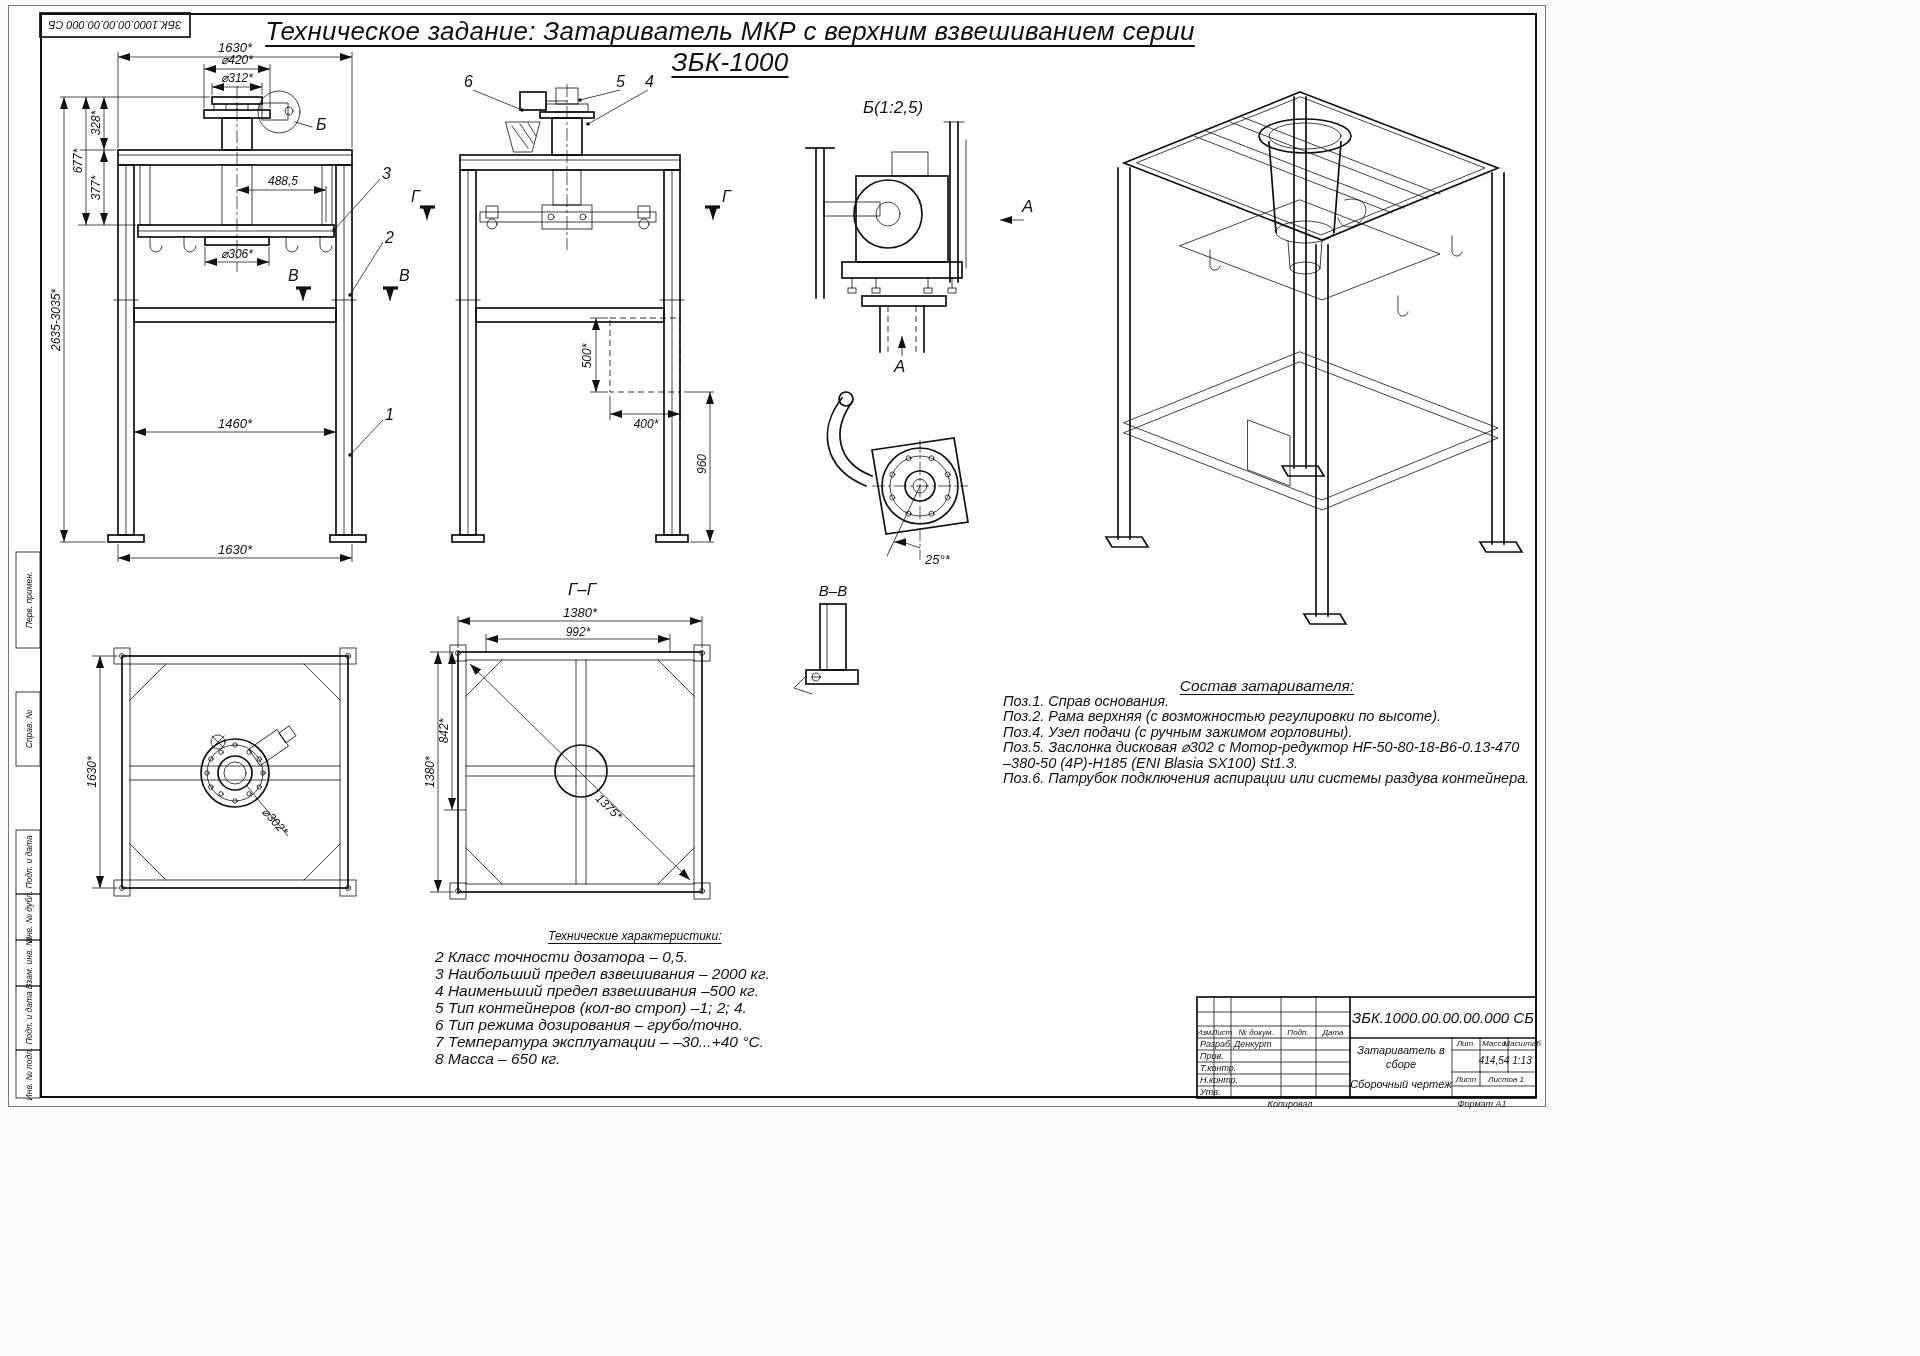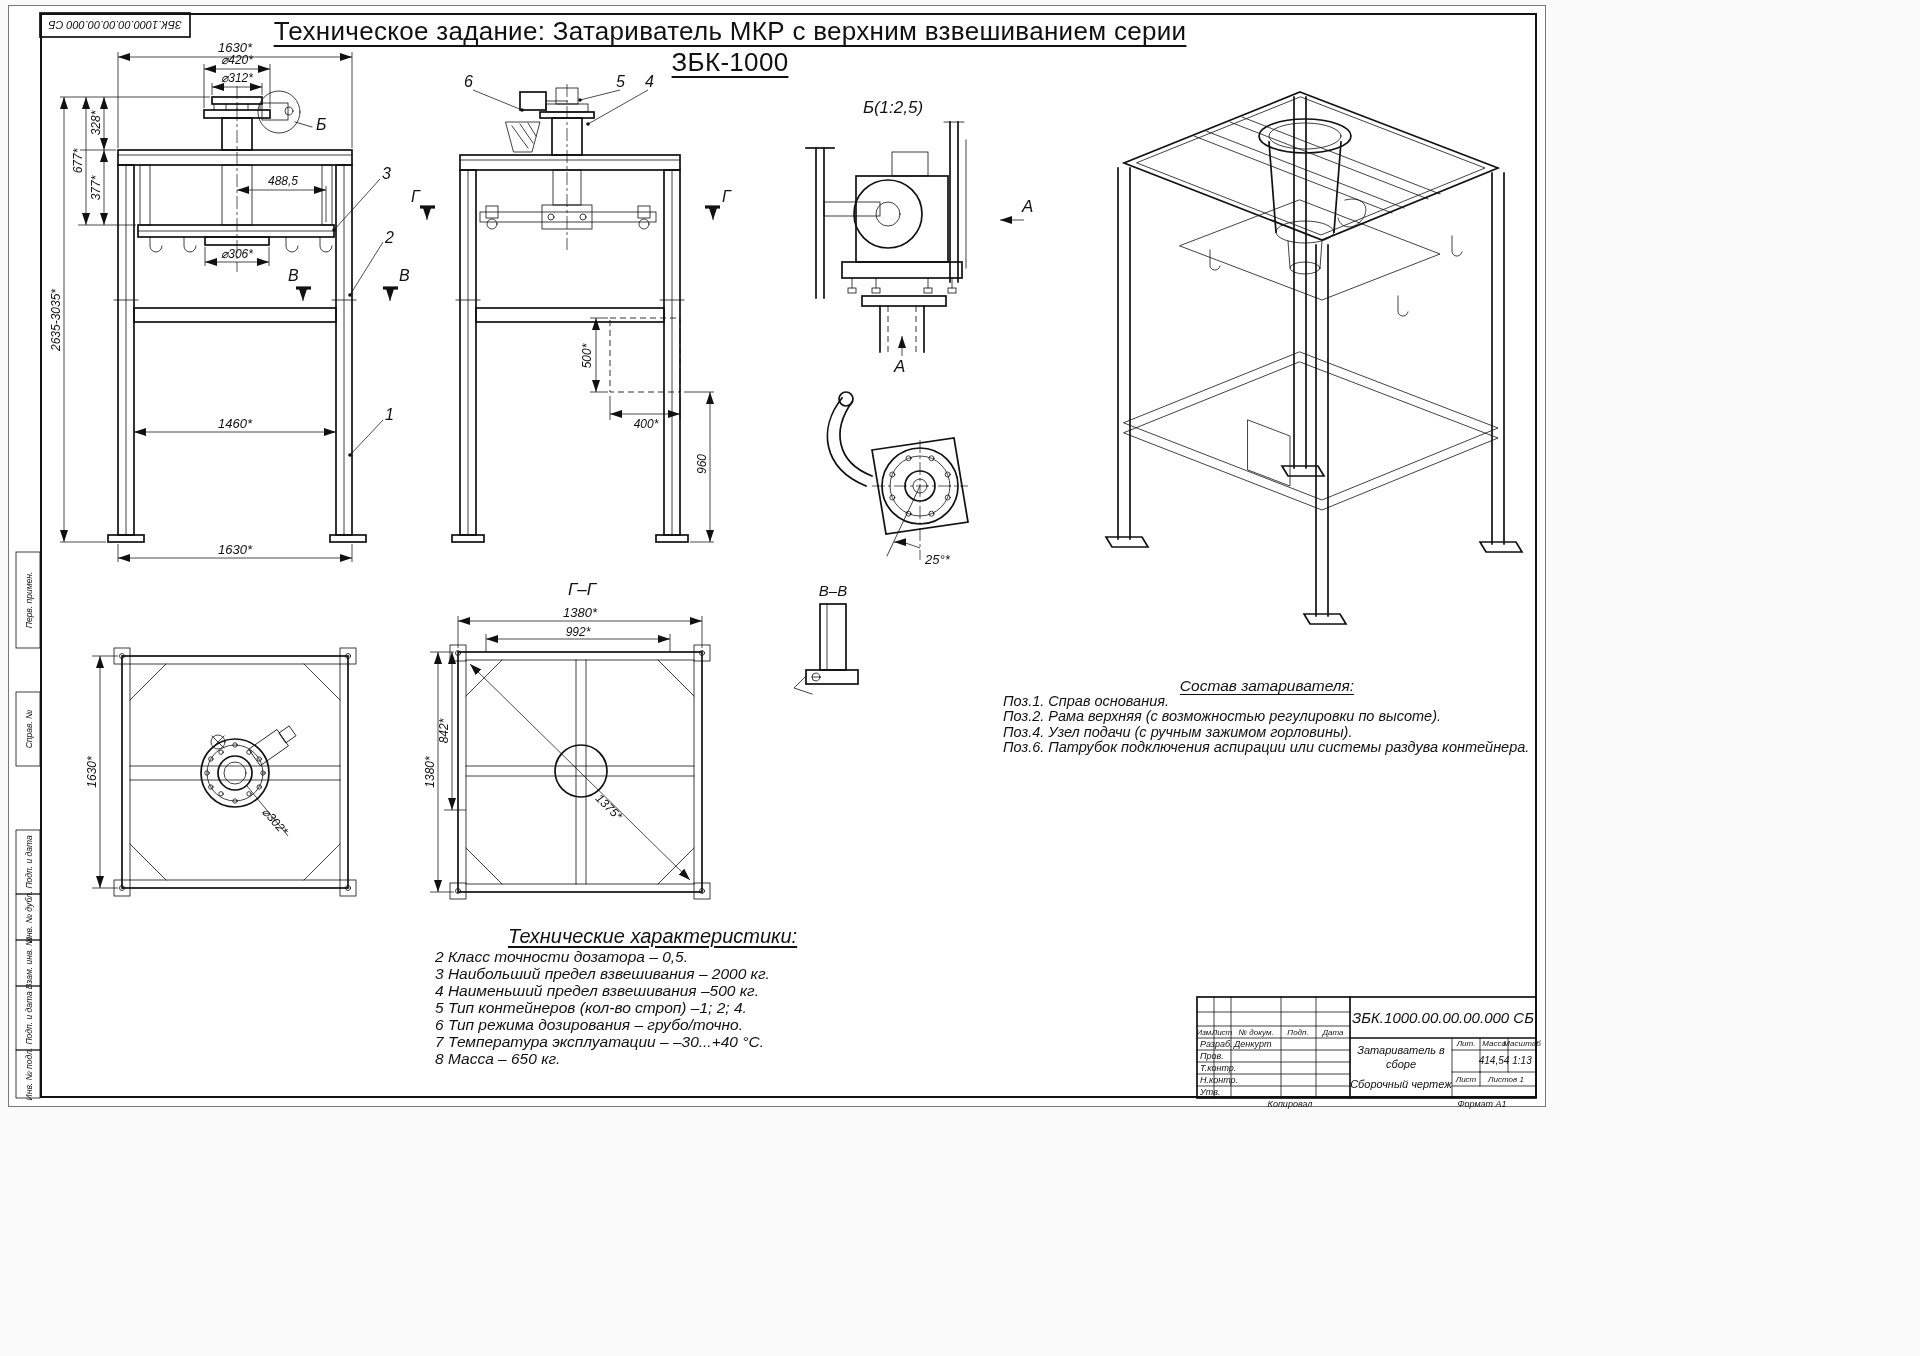--- a/index.html
+++ b/index.html
@@ -2,29 +2,29 @@
 <html><head>
 <meta charset="utf-8">
 <style>
   *{margin:0;padding:0;box-sizing:border-box}
   body{background:#ededed;font-family:"Liberation Sans",sans-serif;color:#111}
   .page{position:relative;width:1920px;height:1356px;background:#fafafa;overflow:hidden}
   .sheet{position:absolute;left:8px;top:5px;width:1538px;height:1102px;background:#fff;border:1px solid #777}
   .frame{position:absolute;left:40px;top:13px;width:1497px;height:1085px;border:2px solid #111}
   .art{position:absolute;left:0;top:0}
   .main-title{position:absolute;left:240px;top:16px;width:980px;text-align:center;
-    font-size:26px;letter-spacing:.3px;text-decoration:underline;text-underline-offset:5px}
+    font-style:italic;font-size:26px;letter-spacing:.3px;text-decoration:underline;text-underline-offset:5px}
   .blk{position:absolute;font-style:italic;color:#111}
   .blk .bt{text-decoration:underline;text-underline-offset:3px}
   .comp{left:1003px;top:678px;width:528px;font-size:14.5px;line-height:15.5px}
   .comp .bt{display:block;text-align:center;font-size:15.5px;}
   .note{left:1003px;top:851px;width:528px;font-size:14.5px;line-height:16.5px}
   .note .bt{display:block;margin-bottom:1px}
   .specs{left:435px;top:928px;width:585px;font-size:15.5px;line-height:17px}
-  .specs .bt{display:block;margin-left:73px;font-size:20px;margin-bottom:3px}
+  .specs .bt{display:block;margin-left:113px;font-size:12px;margin-bottom:3px}
   
   svg .th{stroke:#111;stroke-width:1.7;fill:none;stroke-linecap:square}
   svg .tn{stroke:#111;stroke-width:.8;fill:none;stroke-linecap:square}
   svg .dm{stroke:#111;stroke-width:.75;fill:none}
   svg .sec{stroke:#111;stroke-width:3.2;fill:none}
   svg .cl{stroke:#111;stroke-width:.7;fill:none;stroke-dasharray:13 3 3 3}
   svg .dsh{stroke:#111;stroke-width:.85;fill:none;stroke-dasharray:6 4}
   svg .dot{fill:#111;stroke:none}
   svg text{fill:#111;font-family:"Liberation Sans",sans-serif;font-style:italic}
   svg .t8{font-size:8px}.t85{font-size:8.5px}.t9{font-size:9px}.t10{font-size:10px}
@@ -490,20 +490,21 @@
       <text class="t9" text-anchor="middle" x="1290" y="1107">Копировал</text>
       <text class="t9" text-anchor="middle" x="1482" y="1107">Формат  А1</text>
     </g>
   </svg>
 
   <div class="blk comp">
     <span class="bt">Состав затаривателя:</span>
     <div>Поз.1. Справ основания.</div>
     <div>Поз.2. Рама верхняя (с возможностью регулировки по высоте).</div>
     <div>Поз.4. Узел подачи (с ручным зажимом горловины).</div>
+    <div>Поз.5. Заслонка дисковая ⌀302 с Мотор-редуктор HF-50-80-18-В6-0.13-470 –380-50 (4Р)-Н185 (ENI Blasia SX100) St1.3.</div>
     <div>Поз.6. Патрубок подключения аспирации или системы раздува контейнера.</div>
   </div>
 
 
   <div class="blk specs">
     <span class="bt">Технические характеристики:</span>
     <div>2 Класс точности дозатора – 0,5.</div>
     <div>3 Наибольший предел взвешивания – 2000 кг.</div>
     <div>4 Наименьший предел взвешивания –500 кг.</div>
     <div>5 Тип контейнеров (кол-во строп) –1; 2; 4.</div>

